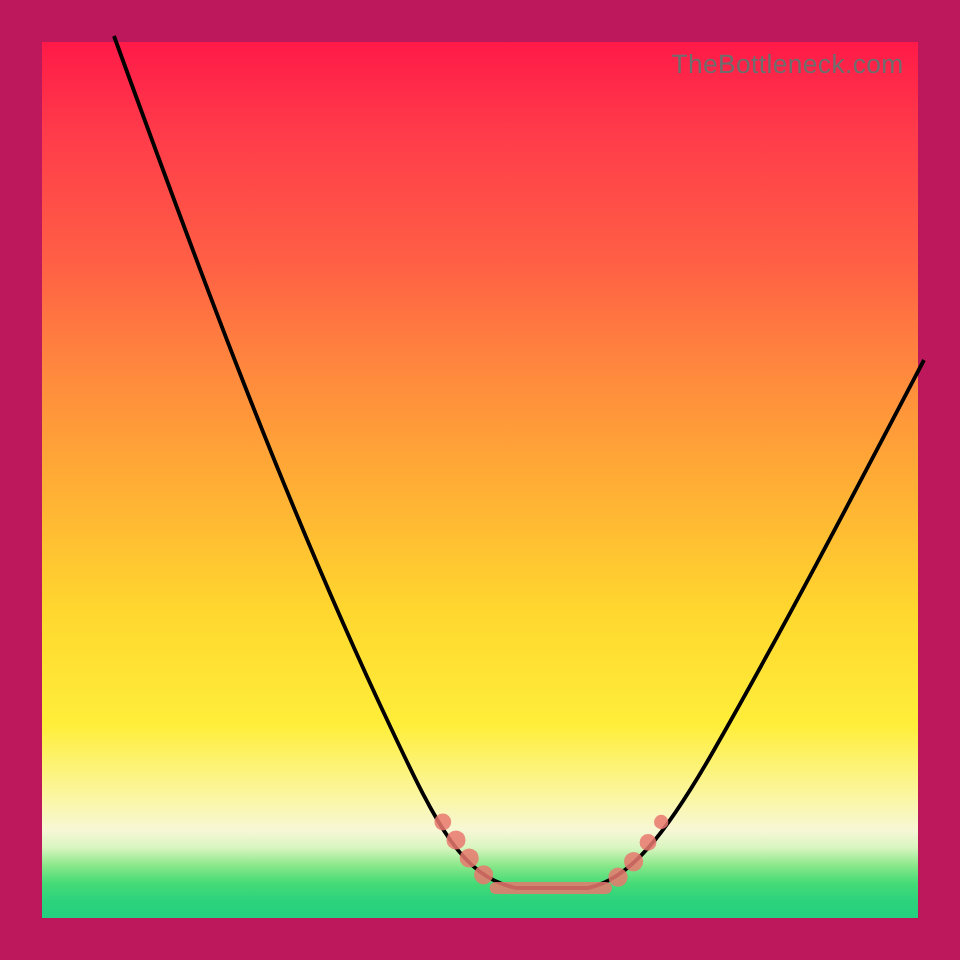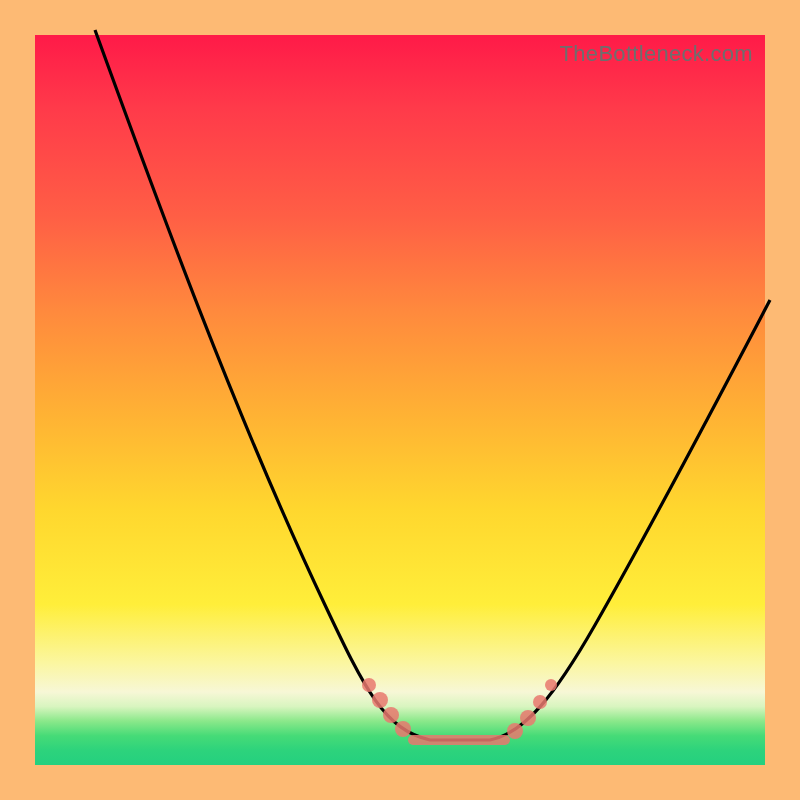--- a/index.html
+++ b/index.html
@@ -8,21 +8,21 @@
     width: 800px;
     height: 800px;
     overflow: hidden;
     background: #000;
     font-family: Arial, Helvetica, sans-serif;
   }
   .frame {
     position: relative;
     width: 800px;
     height: 800px;
-    background: #fdba74;
+    background: #be185d;
   }
   .plot-area {
     position: absolute;
     left: 35px;
     top: 35px;
     width: 730px;
     height: 730px;
     
     background: linear-gradient(to bottom,
       #ff1a48 0%,

